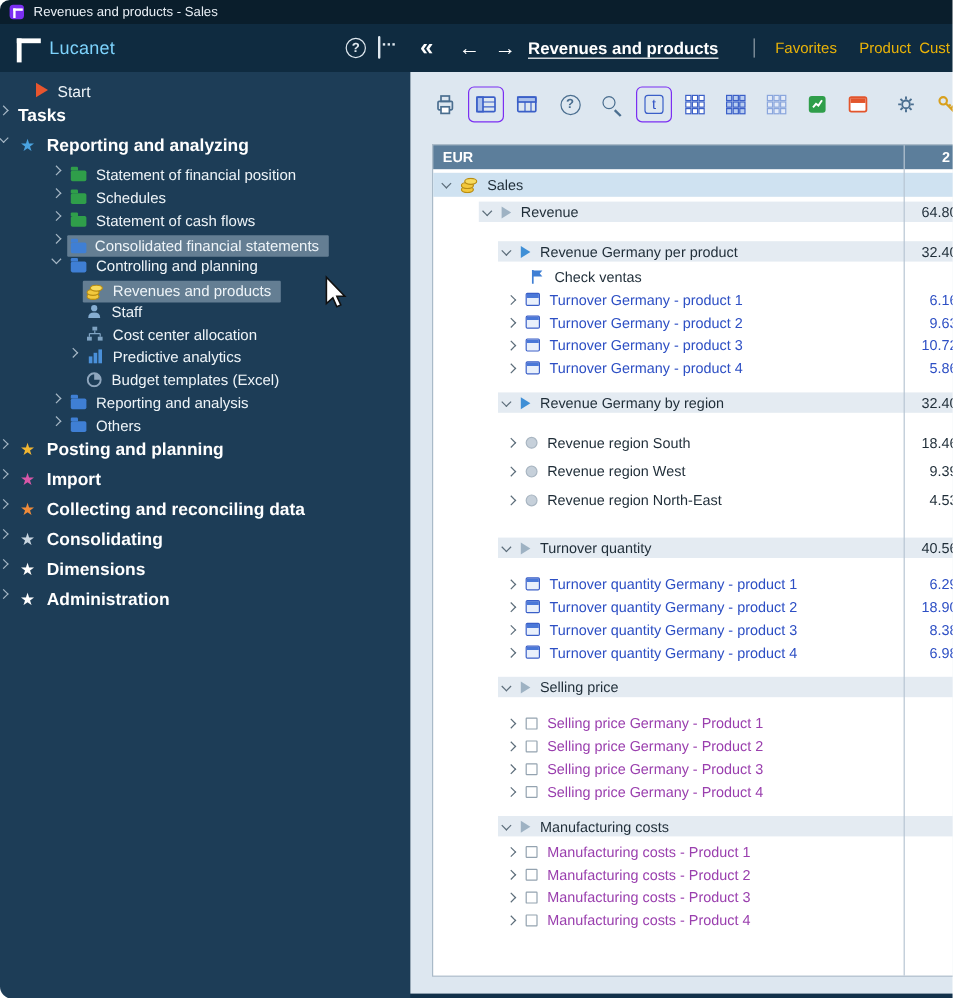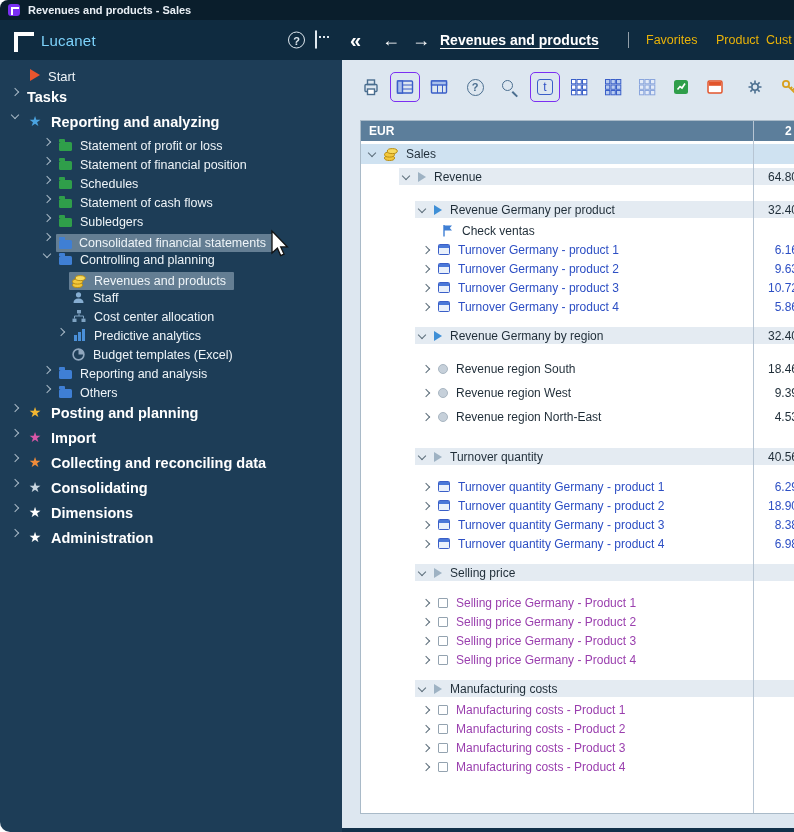--- a/index.html
+++ b/index.html
@@ -2,21 +2,21 @@
 <html><head>
 <meta charset="utf-8">
 <style>
   html,body{margin:0;padding:0;background:#ffffff;}
   *{box-sizing:border-box;}
   #app{position:relative;width:794px;height:832px;overflow:hidden;
        font-family:"Liberation Sans","DejaVu Sans",sans-serif;background:#ffffff;}
 
   
   .titlebar{position:absolute;left:0;top:0;width:794px;height:20px;background:#0a1e2c;
-            border-top-left-radius:8px;display:flex;align-items:center;gap:8px;padding-left:8px;font-weight:bold;}
+            border-top-left-radius:8px;display:flex;align-items:center;gap:8px;padding-left:8px;}
   .tb-logo{width:12px;height:12px;background:#7b2ff2;border-radius:3px;position:relative;flex:none;}
   .tb-logo::before{content:'';position:absolute;left:3px;top:3px;width:6px;height:6px;
             border-left:2px solid #fff;border-top:2px solid #fff;}
   .tb-title{color:#e9eff5;font-size:11px;}
 
   
   .menubar{position:absolute;left:0;top:20px;width:794px;height:40px;background:#0f2b40;color:#fff;}
   .menubar .abs{position:absolute;top:50%;transform:translateY(-50%);}
   .brand{left:12px;display:flex;align-items:center;gap:9px;}
   .brand-logo{width:20px;height:20px;position:relative;flex:none;}
@@ -32,21 +32,21 @@
   .guillemet{font-size:20px;font-weight:bold;}
   .mb-page{font-size:14px;font-weight:bold;text-decoration:underline;text-underline-offset:3px;}
   .mb-div{width:1px;height:16px;background:rgba(255,255,255,.55);}
   .mb-item{font-size:12.5px;color:#eab308;}
 
   
   .sidebar{position:absolute;left:0;top:60px;width:342px;height:772px;background:#1d3d57;
            border-bottom-left-radius:10px;padding-top:9px;color:#eef4f8;overflow:hidden;}
   .srow{display:flex;align-items:flex-start;position:relative;font-size:12.5px;}
   .s-start{height:20px;padding-left:30px;font-size:13px;}
-  .s-top{height:25px;padding-left:12px;font-size:14.5px;font-weight:bold;color:#fff;}
+  .s-top{height:25px;padding-left:0;font-size:14.5px;font-weight:bold;color:#fff;}
   .s-l2{height:19px;padding-left:44px;}
   .s-l3{height:19px;padding-left:72px;}
   .s-l3c{height:19px;padding-left:58px;}
   .chev{flex:none;width:6px;height:6px;border-right:1.7px solid #a7b8c6;border-bottom:1.7px solid #a7b8c6;
         margin-right:9px;}
   .chev.r{transform:rotate(-45deg);}
   .chev.d{transform:rotate(45deg);margin-top:-2px;}
   .star{flex:none;width:16px;text-align:center;font-size:14px;line-height:1;margin-right:8px;}
   .st-blue{color:#4aa3e0;} .st-gold{color:#f2b632;} .st-magenta{color:#d957a8;}
   .st-orange{color:#f08c3a;} .st-pale{color:#c9d6e0;} .st-white{color:#ffffff;}
@@ -155,41 +155,31 @@
       <span>Tasks</span>
     </div>
     <div class="srow s-top">
       <span class="chev d"></span>
       <span class="star st-blue">★</span>
       <span>Reporting and analyzing</span>
     </div>
     <div class="srow s-l2">
       <span class="chev r"></span>
       <span class="fold green"></span>
-      <span>Statement of profit or loss</span>
-    </div>
-    <div class="srow s-l2">
-      <span class="chev r"></span>
-      <span class="fold green"></span>
       <span>Statement of financial position</span>
     </div>
     <div class="srow s-l2">
       <span class="chev r"></span>
       <span class="fold green"></span>
       <span>Schedules</span>
     </div>
     <div class="srow s-l2">
       <span class="chev r"></span>
       <span class="fold green"></span>
       <span>Statement of cash flows</span>
-    </div>
-    <div class="srow s-l2">
-      <span class="chev r"></span>
-      <span class="fold green"></span>
-      <span>Subledgers</span>
     </div>
     <div class="srow s-l2">
       <span class="chev r"></span>
       <span class="selbox">
         <span class="fold blue" style="margin-right:7px"></span>
         <span>Consolidated financial statements</span>
       </span>
     </div>
     <div class="srow s-l2">
       <span class="chev d"></span>

